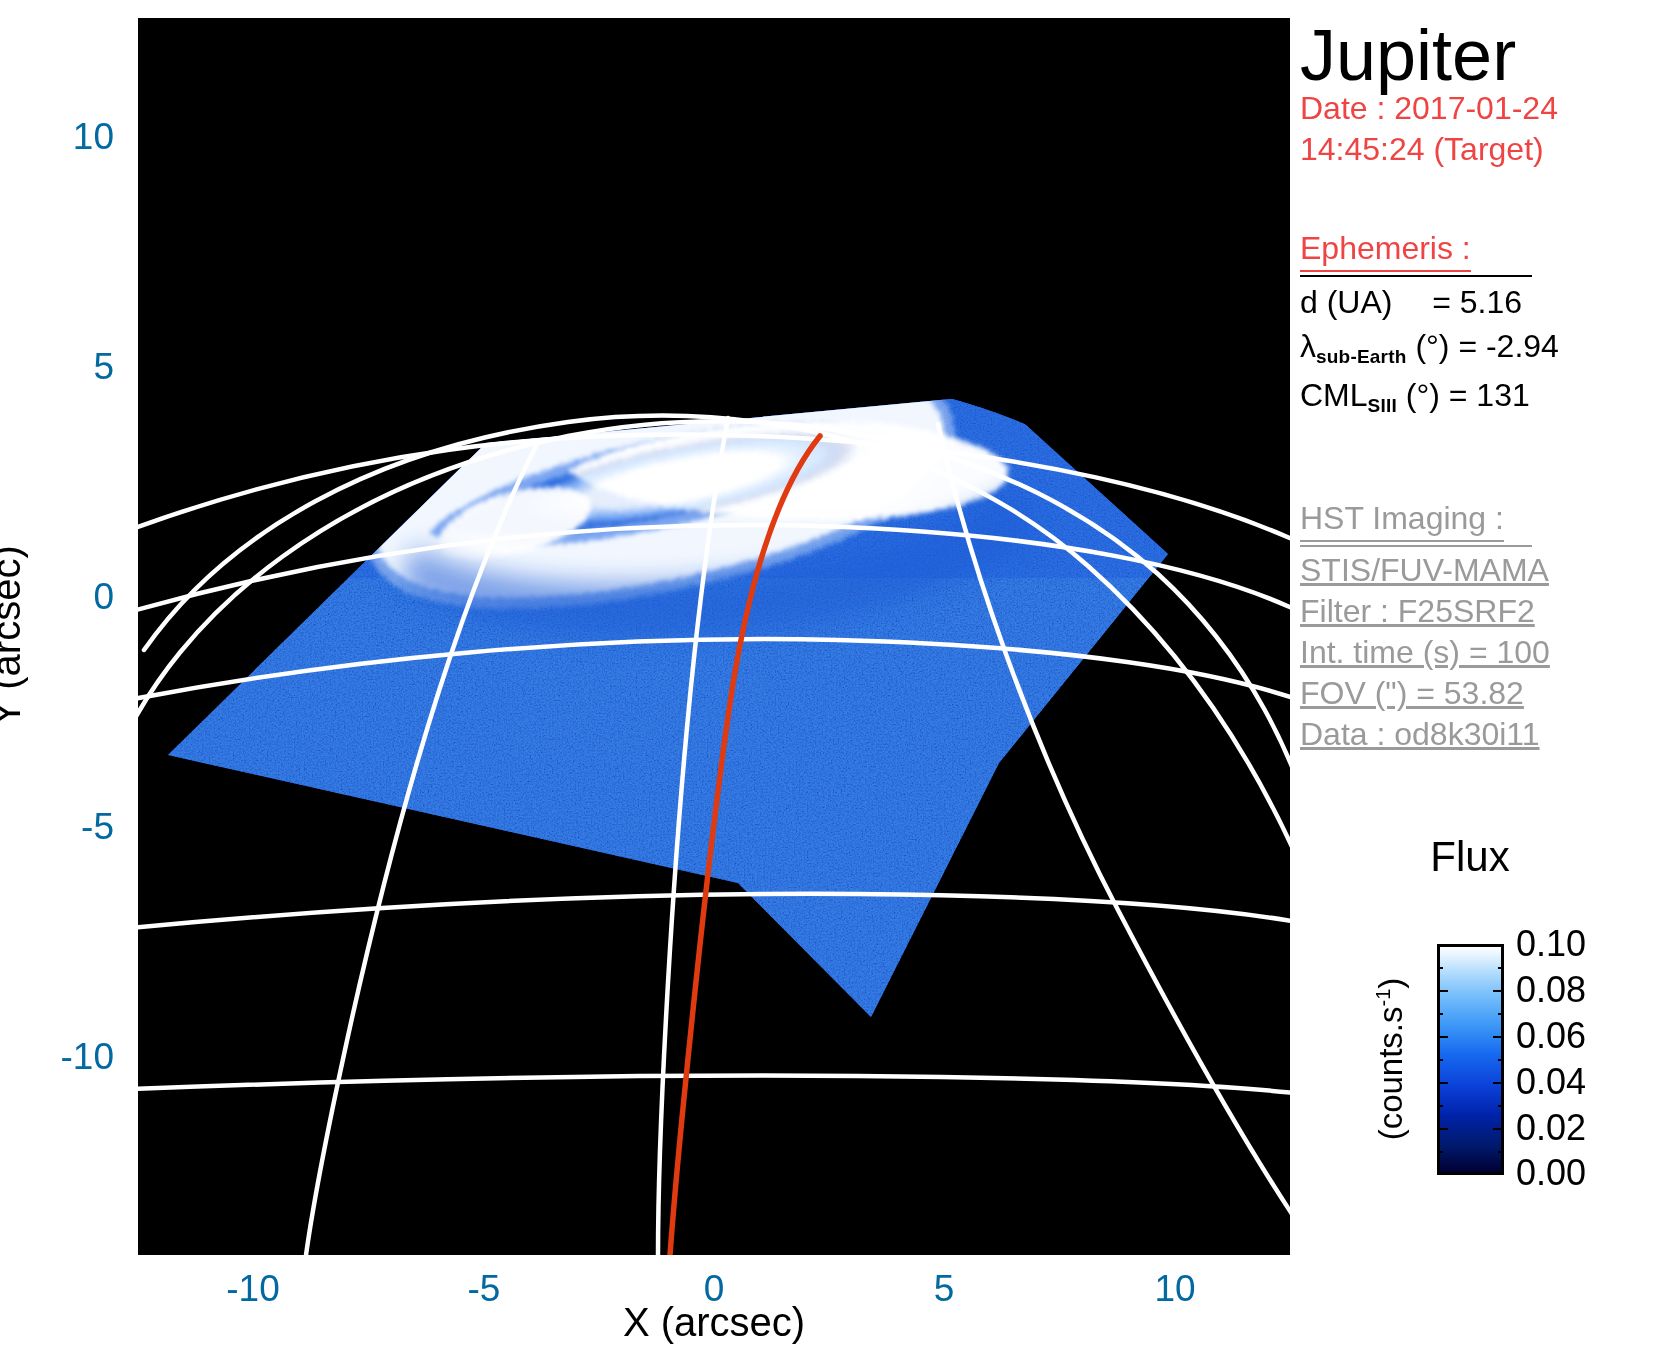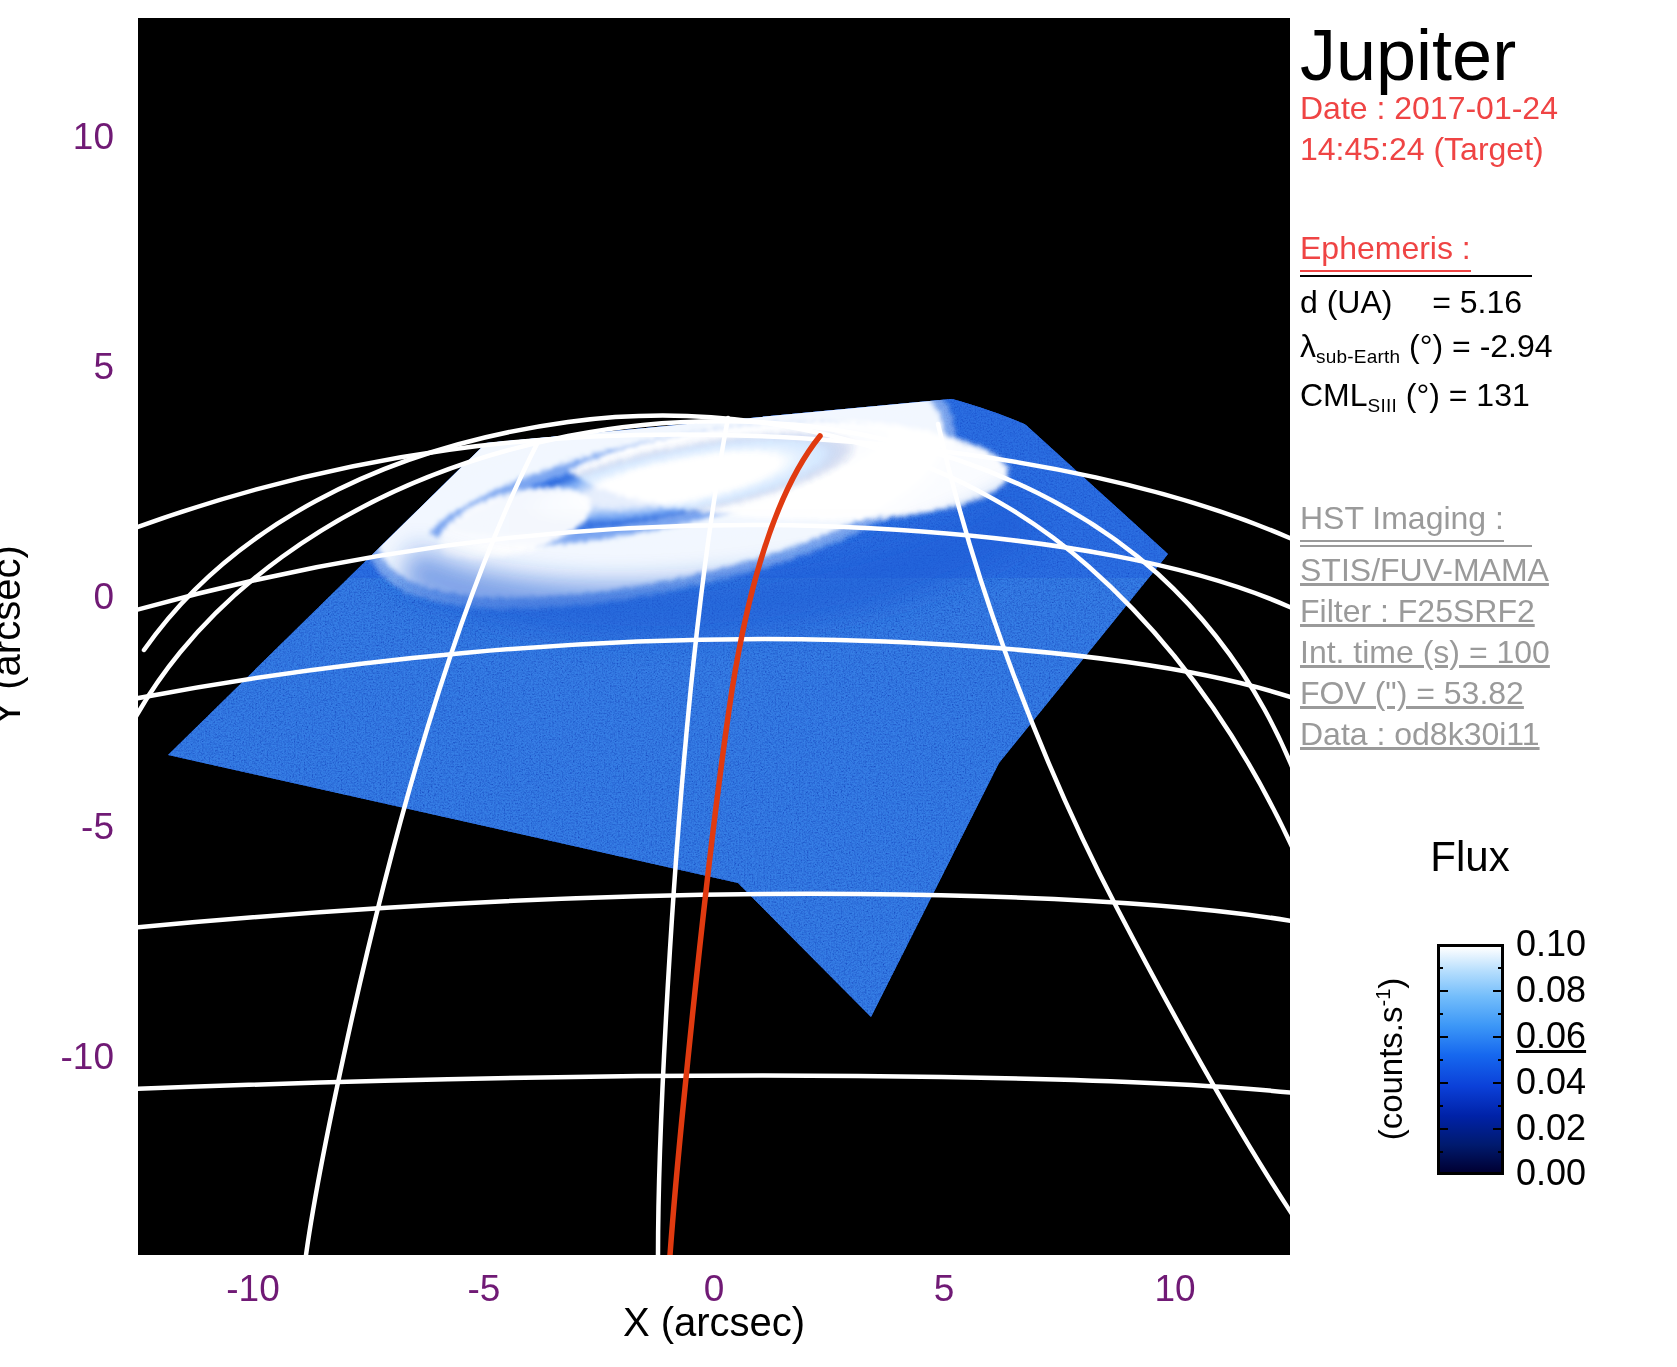--- a/index.html
+++ b/index.html
@@ -5,41 +5,41 @@
   html,body{margin:0;padding:0;background:#ffffff;}
   body{width:1677px;height:1367px;font-family:"Liberation Sans",sans-serif;overflow:hidden;position:relative;}
 
   #figure{position:absolute;left:0;top:0;width:1677px;height:1367px;background:#fff;}
 
   
   #plot-panel{position:absolute;left:138px;top:18px;width:1152px;height:1237px;background:#000;overflow:hidden;}
   #plot-svg{position:absolute;left:0;top:0;width:1152px;height:1237px;}
 
   
-  .tick{position:absolute;font-size:37px;color:#701a75;font-family:"Liberation Sans",sans-serif;white-space:nowrap;}
+  .tick{position:absolute;font-size:37px;color:#0369a1;font-family:"Liberation Sans",sans-serif;white-space:nowrap;}
   .ytick{text-align:right;transform:translateY(-50%);}
   .xtick{text-align:center;transform:translateX(-50%);}
 
   #y-axis-title{position:absolute;left:6px;top:636px;transform:translate(-50%,-50%) rotate(-90deg);
     transform-origin:center center;font-size:40px;white-space:nowrap;color:#000;}
   #y-axis-title-inner{display:block;width:420px;text-align:center;}
 
   #x-axis-title{position:absolute;left:714px;top:1300px;transform:translateX(-50%);
     font-size:40px;color:#000;white-space:nowrap;}
 
   
   #info{position:absolute;left:1300px;top:0;width:377px;height:800px;color:#000;}
   #title-jupiter{position:absolute;left:0;top:14px;font-size:72px;letter-spacing:0px;color:#000;}
   .info-line{font-size:32px;line-height:41px;color:#ef4444;white-space:nowrap;}
   #date-block{position:absolute;left:0;top:88px;}
   #eph-block{position:absolute;left:0;top:228px;}
   #hst-block{position:absolute;left:0;top:498px;color:#9a9a9a;}
   .hdr{display:inline-block;border-bottom:2px solid currentColor;padding-bottom:1px;}
   .hdr-rule{width:232px;height:0;border-top:2px solid currentColor;margin-top:3px;margin-bottom:3px;}
-  sub{font-size:19px;vertical-align:baseline;position:relative;top:6px;letter-spacing:0.2px;}
+  sub{font-size:19px;vertical-align:baseline;position:relative;top:6px;letter-spacing:0.2px;font-weight:bold;}
   .eph-row{font-size:32px;line-height:44px;white-space:nowrap;color:#000;}
   .hst-row{font-size:32px;line-height:41px;white-space:nowrap;color:#9a9a9a;text-decoration:underline;}
 
   
   #cb-title{position:absolute;left:1470px;top:833px;transform:translateX(-50%);font-size:42px;color:#000;}
   #colorbar{position:absolute;left:1437px;top:944px;width:67px;height:231px;
     border:3px solid #000;box-sizing:border-box;
     background:linear-gradient(to top,
       #000033 0%, #001a6e 12%, #0022a8 25%, #0b40d8 38%,
       #1668ef 52%, #3c97f7 65%, #73bdfb 78%, #b4ddfd 89%, #ffffff 100%);}
@@ -259,21 +259,21 @@
     <div class="cbtick-l minor" style="top:23px;"></div>
     <div class="cbtick-l minor" style="top:69px;"></div>
     <div class="cbtick-l minor" style="top:115px;"></div>
     <div class="cbtick-l minor" style="top:161px;"></div>
     <div class="cbtick-l minor" style="top:207px;"></div>
   </div>
 
   <div>
     <div class="cblabel" style="top:944px;">0.10</div>
     <div class="cblabel" style="top:990px;">0.08</div>
-    <div class="cblabel" style="top:1036px;text-decoration:underline;">0.06</div>
+    <div class="cblabel" style="top:1036px;">0.06</div>
     <div class="cblabel" style="top:1082px;">0.04</div>
     <div class="cblabel" style="top:1128px;">0.02</div>
     <div class="cblabel" style="top:1173px;">0.00</div>
   </div>
 
   <div id="cb-unit">
     <span>(counts.s</span><sup>-1</sup><span>)</span>
   </div>
 
 </div>

